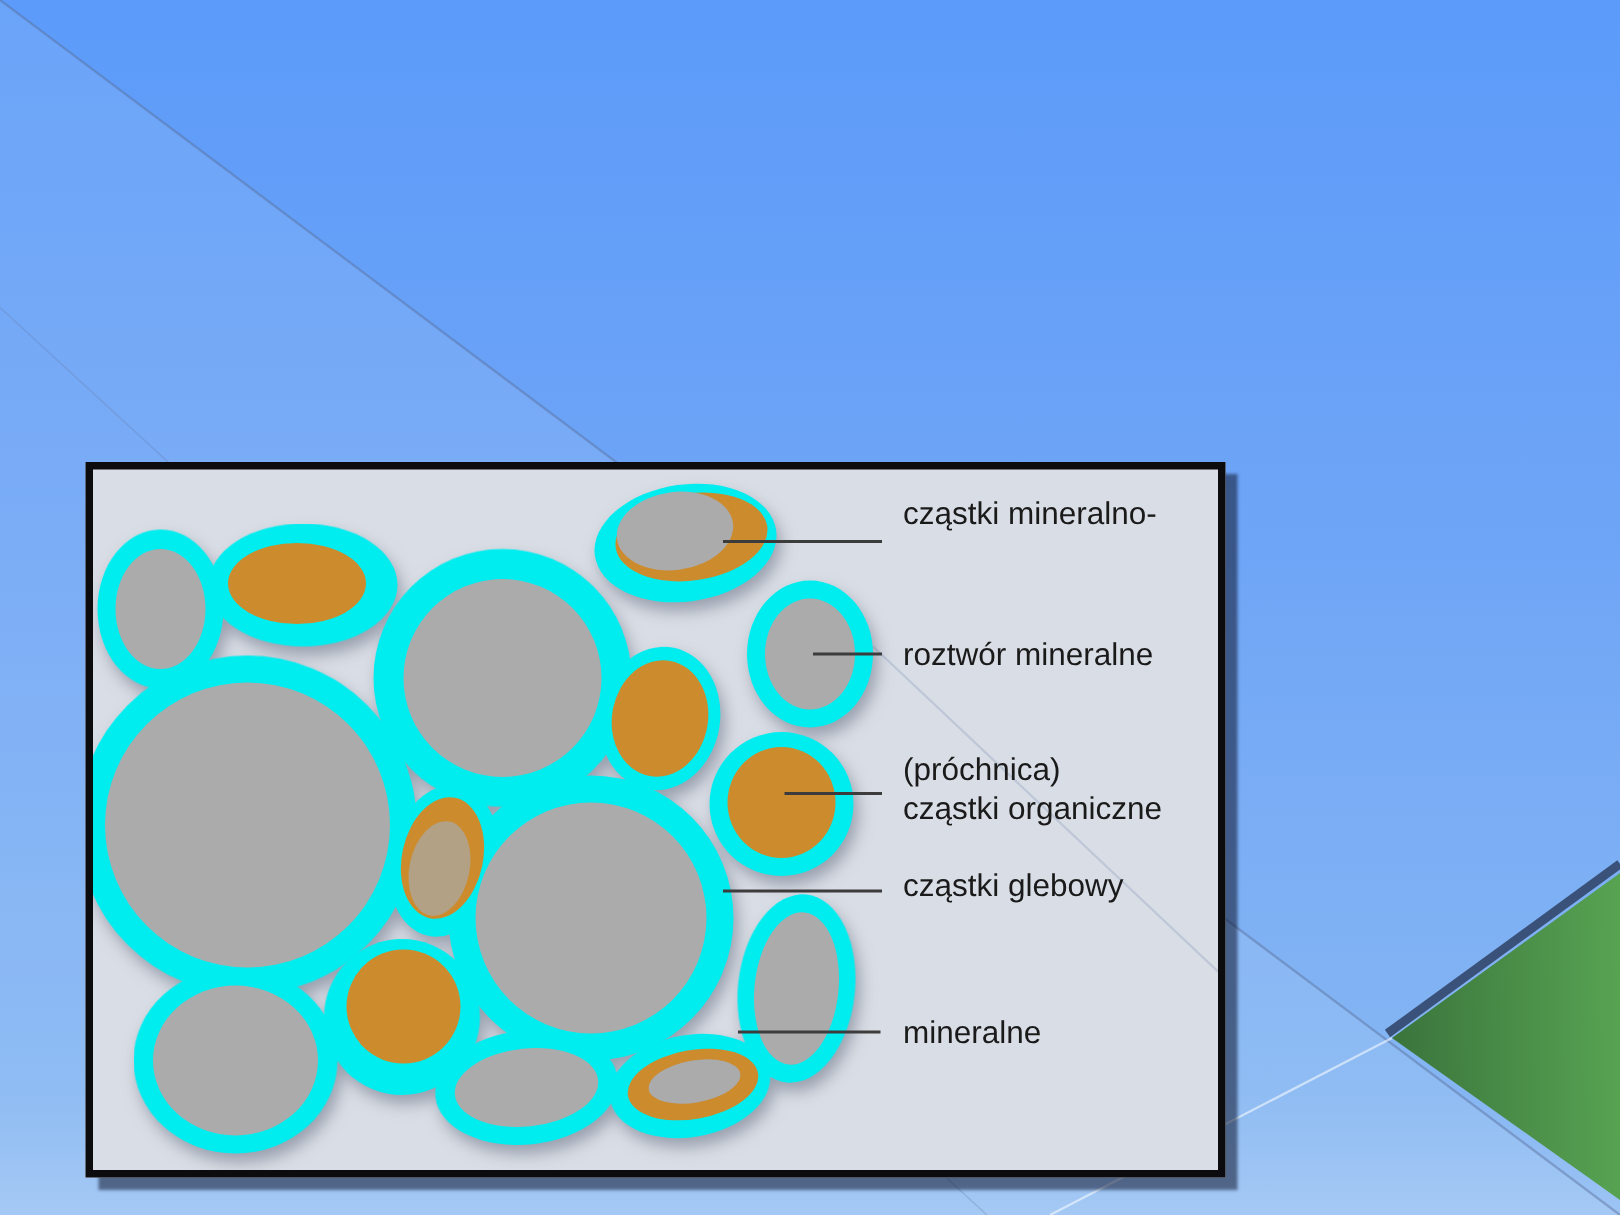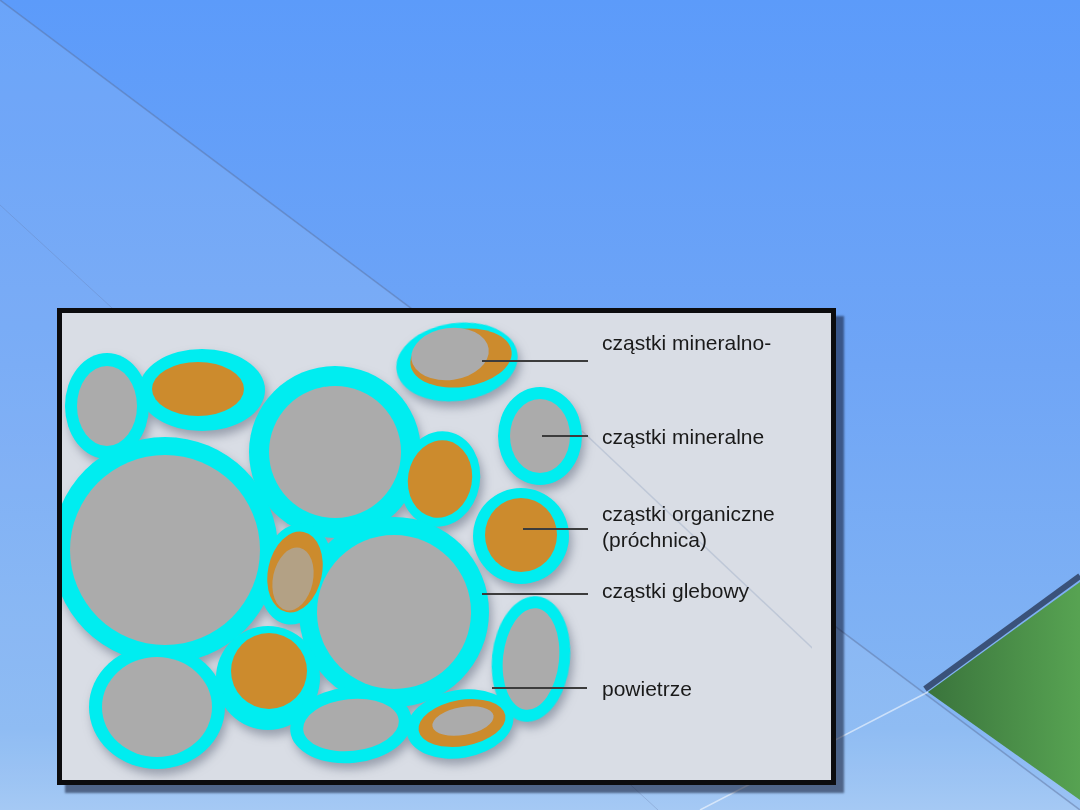--- a/index.html
+++ b/index.html
@@ -14,21 +14,20 @@
       #85B6F3 90%,
       var(--slideBottom,#9DC4F4) 100%);
   }
   .decor{position:absolute;left:0;top:0;}
   .panel{
     position:absolute;left:57px;top:308px;
     width:750px;height:467px;
     background:var(--panelBg,#D9DDE5);
     border:5px solid var(--panelBorder,#0C0C0E);
     box-shadow:8px 8px 2px rgba(15,22,48,0.55);
-    padding-left:19px;
   }
   .particles{position:absolute;left:0;top:0;}
   .c-water{fill:var(--water,#00EDF0);}
   .c-mineral{fill:var(--mineral,#ABABAB);}
   .c-organic{fill:var(--organic,#CC8B2D);}
   .c-inner{fill:var(--mineralOrganicInner,#B3A185);}
   .pointer{stroke:var(--lineColor,#3C3C3C);stroke-width:2;}
   .faint-line{stroke:rgba(130,148,182,0.30);stroke-width:1.5;}
   .label{
     position:absolute;left:540px;
@@ -120,27 +119,27 @@
         <line class="pointer" x1="461" y1="216" x2="526" y2="216"></line>
         <line class="pointer" x1="420" y1="281" x2="526" y2="281"></line>
         <line class="pointer" x1="430" y1="375" x2="525" y2="375"></line>
       </g>
     </svg>
 
     <div class="label" style="top:17px">
       <div>cząstki mineralno-</div>
     </div>
     <div class="label" style="top:111px">
-      <div>cząstki mineralne</div>
+      <div>roztwór mineralne</div>
     </div>
     <div class="label" style="top:188px">
+      <div>(próchnica)</div>
       <div>cząstki organiczne</div>
-      <div>(próchnica)</div>
     </div>
     <div class="label" style="top:265px">
       <div>cząstki glebowy</div>
     </div>
     <div class="label" style="top:363px">
-      <div>powietrze</div>
+      <div>mineralne</div>
     </div>
 
   </div>
 </div>
 
 </body></html>

